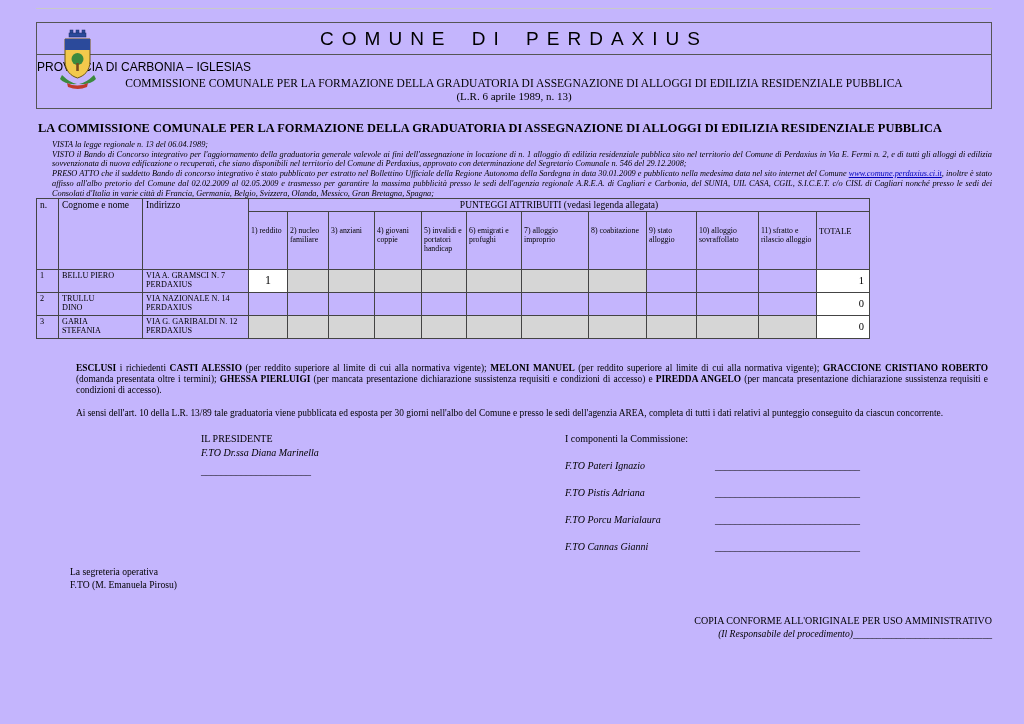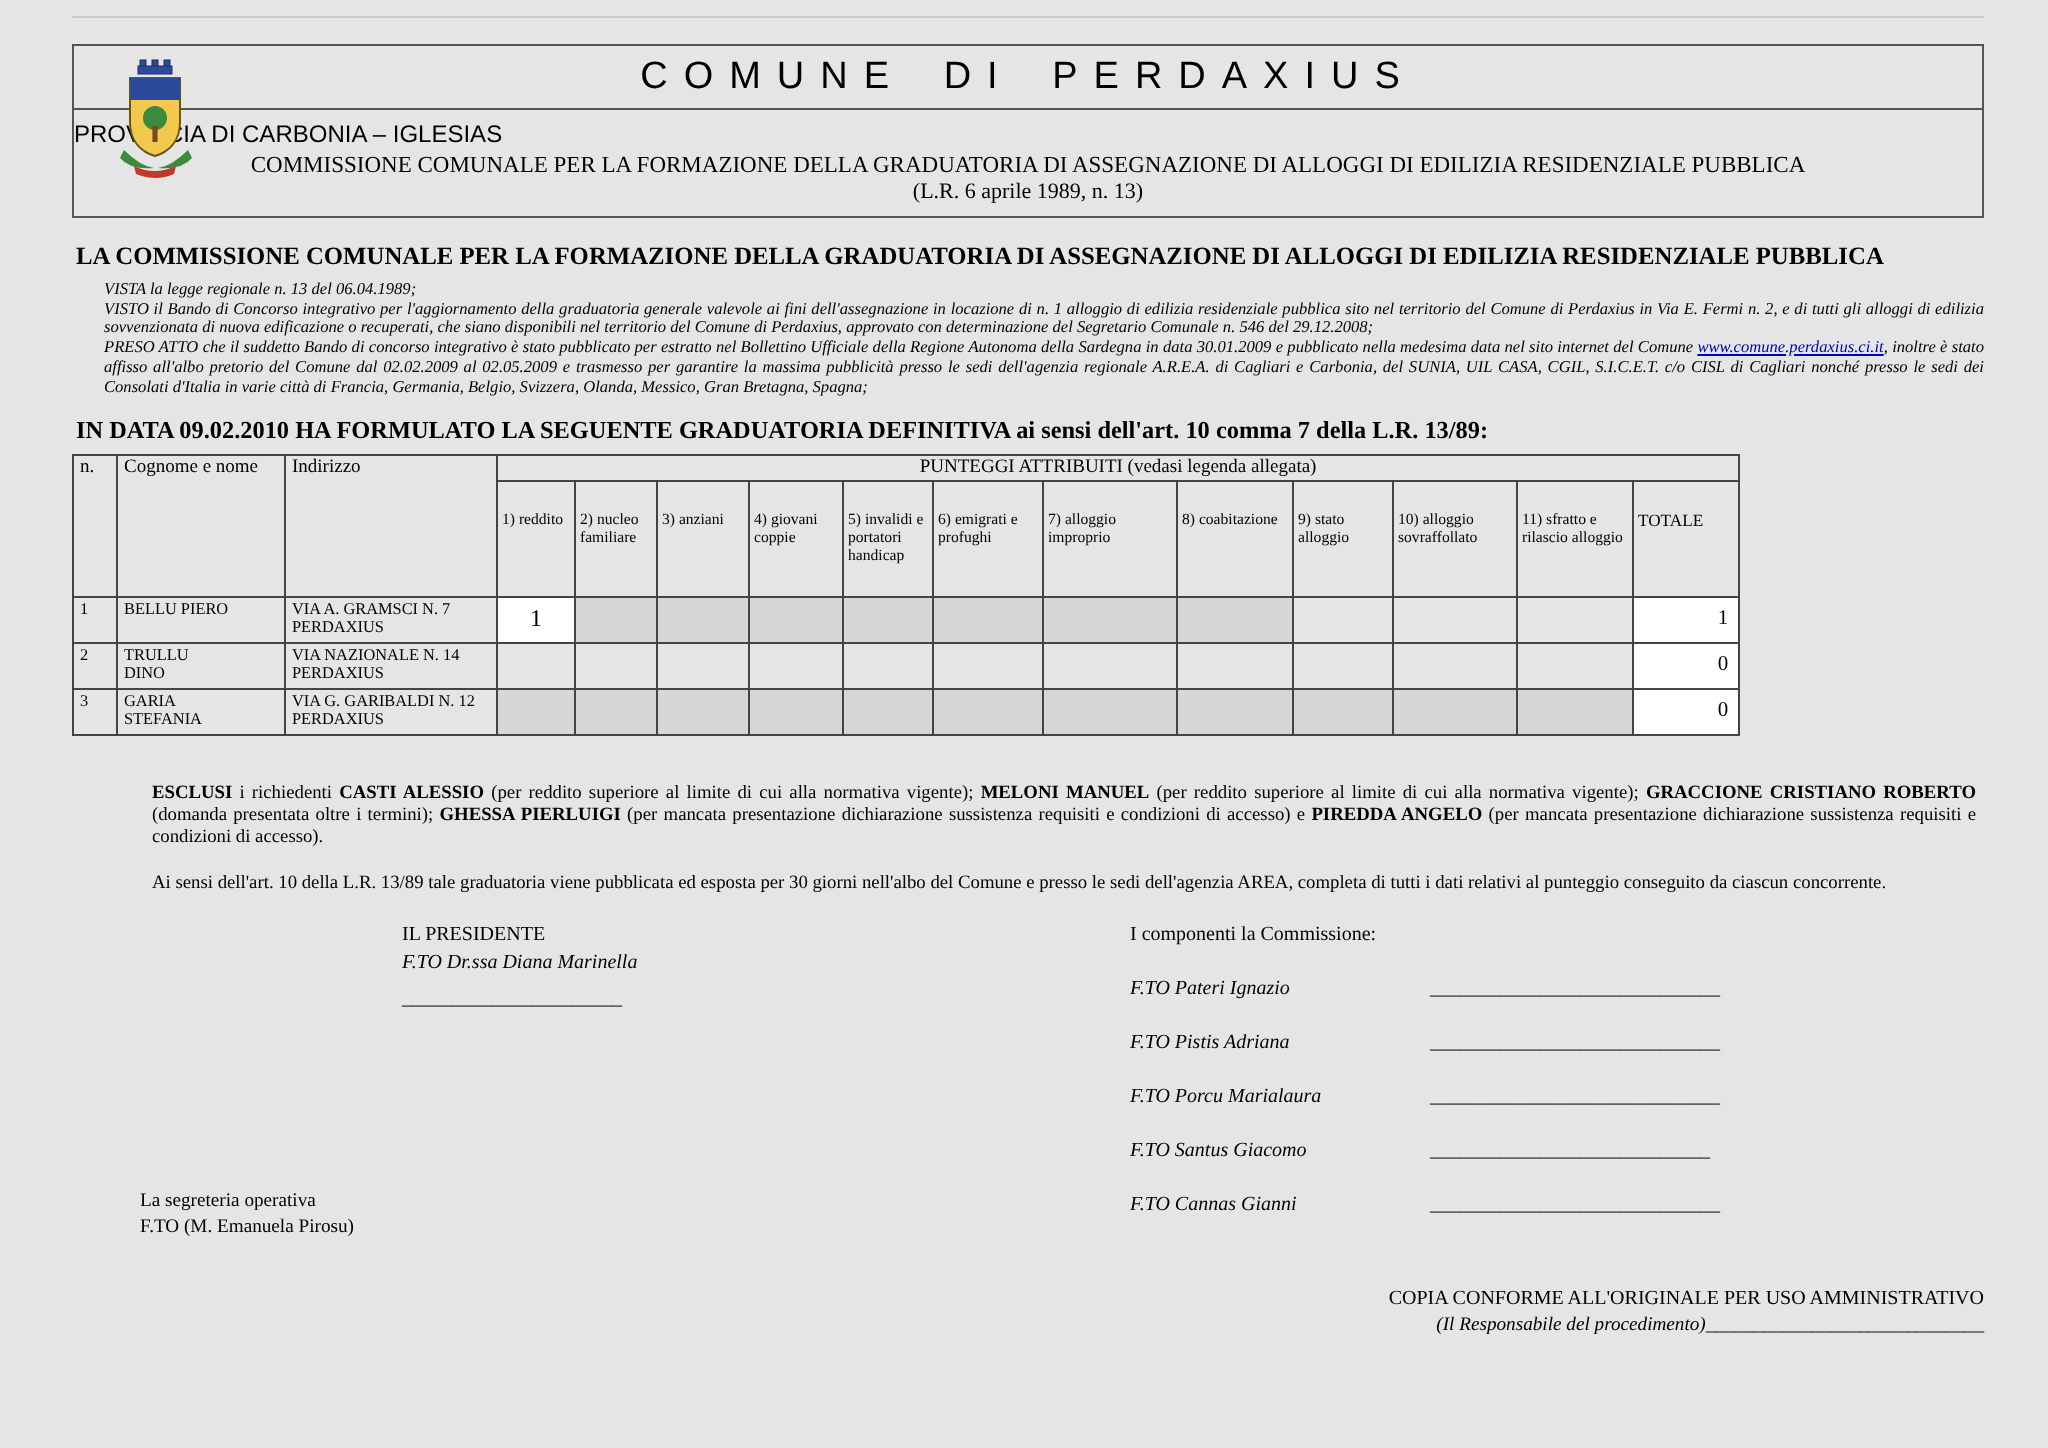--- a/index.html
+++ b/index.html
@@ -3,21 +3,21 @@
 <meta charset="utf-8">
 <style>
   * { margin:0; padding:0; box-sizing:border-box; }
   html,body { background:#fff; }
   body {
     width:1024px; height:724px;
     color:#000;
     font-family:"Liberation Serif", serif;
     overflow:hidden;
   }
-  .page { width:1024px; height:724px; padding:8px 32px 10px 36px; position:relative; background:#e5e5e5; }
+  .page { width:1024px; height:724px; padding:8px 32px 10px 36px; position:relative; background:#c4b5fd; }
 
   .top-rule { border-top:1px solid #c9c9c9; margin-bottom:13px; }
 
   
   .doc-header { border:1px solid #555; position:relative; padding-bottom:6px; }
   .doc-title {
     font-family:"Liberation Sans", sans-serif;
     font-size:19px; letter-spacing:8px; word-spacing:6px;
     text-align:center; font-weight:normal;
     padding:5px 0 4px; border-bottom:1px solid #555;
@@ -97,21 +97,20 @@
   </div>
 
   <div class="main-heading">LA COMMISSIONE COMUNALE PER LA FORMAZIONE DELLA GRADUATORIA DI ASSEGNAZIONE DI ALLOGGI DI EDILIZIA RESIDENZIALE PUBBLICA</div>
 
   <div class="premises">
     <p>VISTA la legge regionale n. 13 del 06.04.1989;</p>
     <p>VISTO il Bando di Concorso integrativo per l'aggiornamento della graduatoria generale valevole ai fini dell'assegnazione in locazione di n. 1 alloggio di edilizia residenziale pubblica sito nel territorio del Comune di Perdaxius in Via E. Fermi n. 2, e di tutti gli alloggi di edilizia sovvenzionata di nuova edificazione o recuperati, che siano disponibili nel territorio del Comune di Perdaxius, approvato con determinazione del Segretario Comunale n. 546 del 29.12.2008;</p>
     <p><span>PRESO ATTO che il suddetto Bando di concorso integrativo è stato pubblicato per estratto nel Bollettino Ufficiale della Regione Autonoma della Sardegna in data 30.01.2009 e pubblicato nella medesima data nel sito internet del Comune </span><a href="#" class="doc-link">www.comune.perdaxius.ci.it</a><span>, inoltre è stato affisso all'albo pretorio del Comune dal 02.02.2009 al 02.05.2009 e trasmesso per garantire la massima pubblicità presso le sedi dell'agenzia regionale A.R.E.A. di Cagliari e Carbonia, del SUNIA, UIL CASA, CGIL, S.I.C.E.T. c/o CISL di Cagliari nonché presso le sedi dei Consolati d'Italia in varie città di Francia, Germania, Belgio, Svizzera, Olanda, Messico, Gran Bretagna, Spagna;</span></p>
   </div>
 
-  <div class="formulation">IN DATA 09.02.2010 HA FORMULATO LA SEGUENTE GRADUATORIA DEFINITIVA ai sensi dell'art. 10 comma 7 della L.R. 13/89:</div>
 
   <table class="grad">
     <colgroup>
       <col style="width:22px">
         <col style="width:84px">
         <col style="width:106px">
       <col style="width:39px">
         <col style="width:41px">
         <col style="width:46px">
         <col style="width:47px">
@@ -240,24 +239,20 @@
       </div>
       <div class="member">
         <span class="m-name">F.TO Pistis Adriana</span>
         <span class="m-line">_____________________________</span>
       </div>
       <div class="member">
         <span class="m-name">F.TO Porcu Marialaura</span>
         <span class="m-line">_____________________________</span>
       </div>
       <div class="member">
-        <span class="m-name">F.TO Santus Giacomo</span>
-        <span class="m-line">____________________________</span>
-      </div>
-      <div class="member">
         <span class="m-name">F.TO Cannas Gianni</span>
         <span class="m-line">_____________________________</span>
       </div>
     </div>
 
     <div class="sig-secretary">
       <div>La segreteria operativa</div>
       <div>F.TO  (M. Emanuela Pirosu)</div>
     </div>
   </div>

